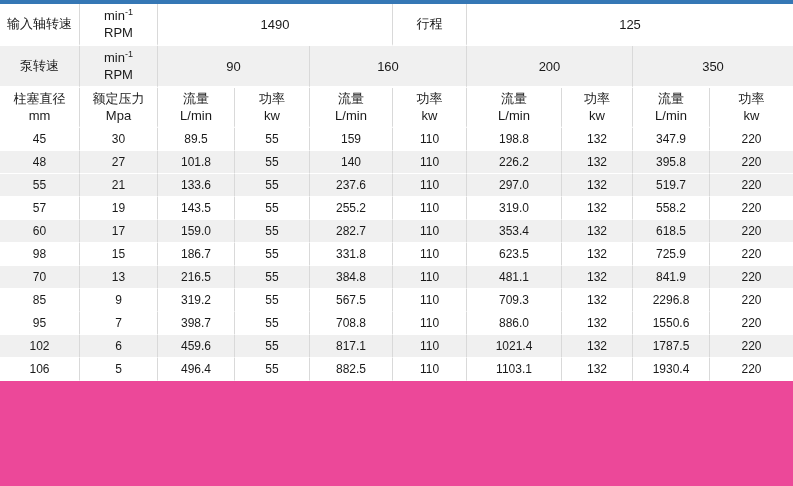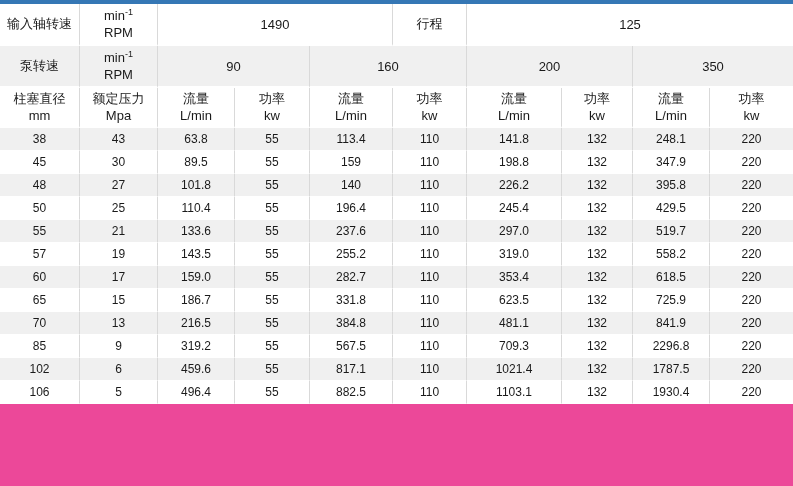--- a/index.html
+++ b/index.html
@@ -133,32 +133,20 @@
           <span>流量</span>
           <span>L/min</span>
         </td>
         <td class="two-line">
           <span>功率</span>
           <span>kw</span>
         </td>
       </tr>
     </thead>
     <tbody>
-        <tr class="stripe">
-          <td>38</td>
-          <td>43</td>
-          <td>63.8</td>
-          <td>55</td>
-          <td>113.4</td>
-          <td>110</td>
-          <td>141.8</td>
-          <td>132</td>
-          <td>248.1</td>
-          <td>220</td>
-        </tr>
         <tr>
           <td>45</td>
           <td>30</td>
           <td>89.5</td>
           <td>55</td>
           <td>159</td>
           <td>110</td>
           <td>198.8</td>
           <td>132</td>
           <td>347.9</td>
@@ -169,32 +157,20 @@
           <td>27</td>
           <td>101.8</td>
           <td>55</td>
           <td>140</td>
           <td>110</td>
           <td>226.2</td>
           <td>132</td>
           <td>395.8</td>
           <td>220</td>
         </tr>
-        <tr>
-          <td>50</td>
-          <td>25</td>
-          <td>110.4</td>
-          <td>55</td>
-          <td>196.4</td>
-          <td>110</td>
-          <td>245.4</td>
-          <td>132</td>
-          <td>429.5</td>
-          <td>220</td>
-        </tr>
         <tr class="stripe">
           <td>55</td>
           <td>21</td>
           <td>133.6</td>
           <td>55</td>
           <td>237.6</td>
           <td>110</td>
           <td>297.0</td>
           <td>132</td>
           <td>519.7</td>
@@ -218,21 +194,21 @@
           <td>159.0</td>
           <td>55</td>
           <td>282.7</td>
           <td>110</td>
           <td>353.4</td>
           <td>132</td>
           <td>618.5</td>
           <td>220</td>
         </tr>
         <tr>
-          <td>65</td>
+          <td>98</td>
           <td>15</td>
           <td>186.7</td>
           <td>55</td>
           <td>331.8</td>
           <td>110</td>
           <td>623.5</td>
           <td>132</td>
           <td>725.9</td>
           <td>220</td>
         </tr>
@@ -251,20 +227,32 @@
         <tr>
           <td>85</td>
           <td>9</td>
           <td>319.2</td>
           <td>55</td>
           <td>567.5</td>
           <td>110</td>
           <td>709.3</td>
           <td>132</td>
           <td>2296.8</td>
+          <td>220</td>
+        </tr>
+        <tr>
+          <td>95</td>
+          <td>7</td>
+          <td>398.7</td>
+          <td>55</td>
+          <td>708.8</td>
+          <td>110</td>
+          <td>886.0</td>
+          <td>132</td>
+          <td>1550.6</td>
           <td>220</td>
         </tr>
         <tr class="stripe">
           <td>102</td>
           <td>6</td>
           <td>459.6</td>
           <td>55</td>
           <td>817.1</td>
           <td>110</td>
           <td>1021.4</td>

